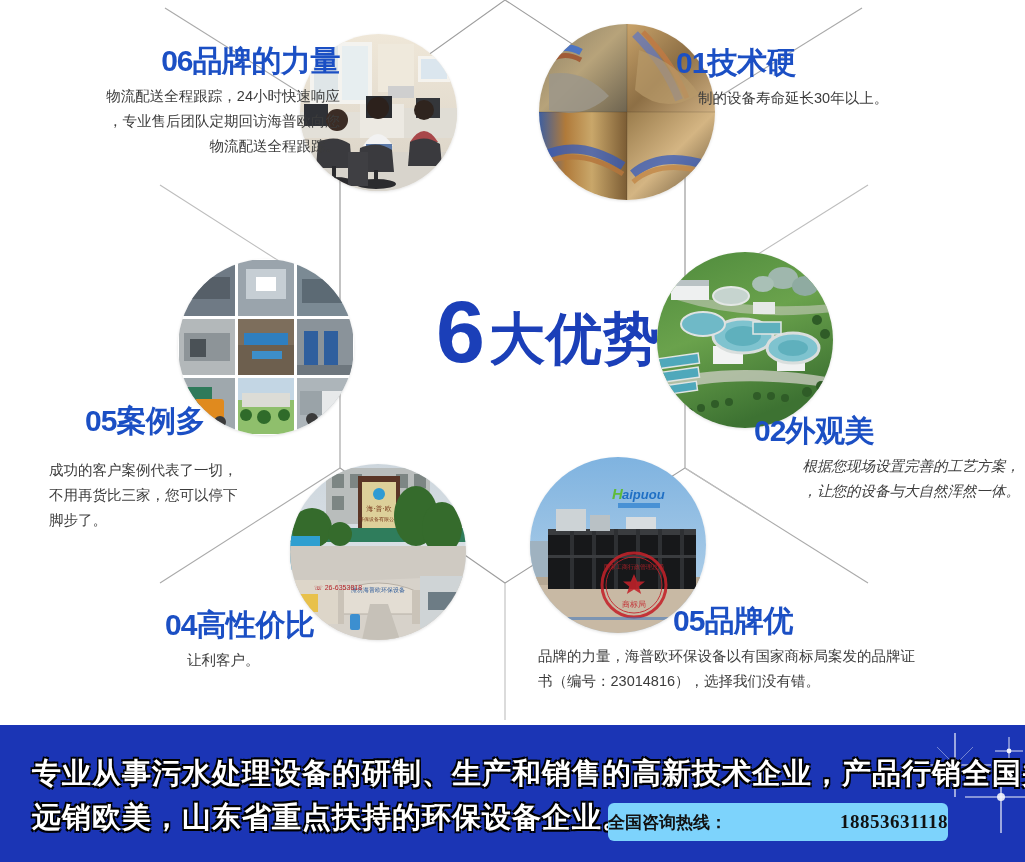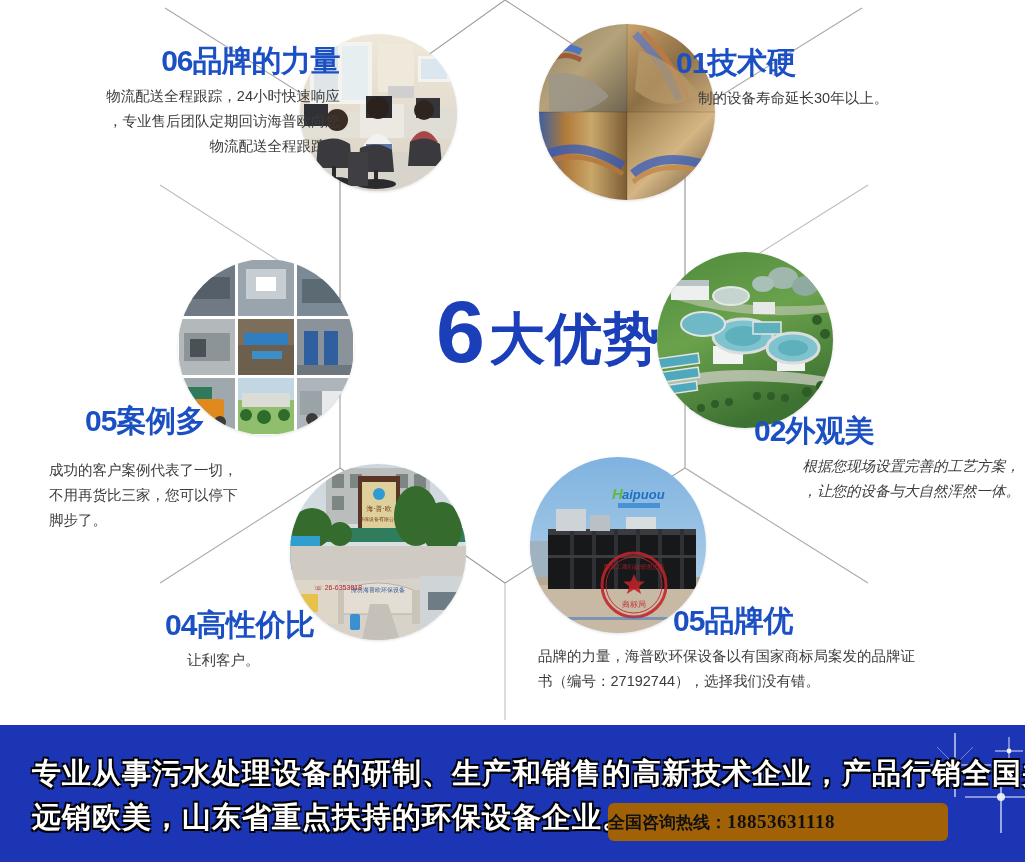--- a/index.html
+++ b/index.html
@@ -70,22 +70,22 @@
     letter-spacing: 1px;
     text-shadow:
       -1.6px -1.6px 0 #000, 1.6px -1.6px 0 #000,
       -1.6px  1.6px 0 #000, 1.6px  1.6px 0 #000,
       0 0 2px #000;
     white-space: nowrap;
   }
   #phone-box {
     position: absolute; left: 608px; top: 803px;
     width: 340px; height: 38px;
-    background: #a16207; border-radius: 6px;
-    display: flex; align-items: center; justify-content: flex-start;
+    background: #7dd3fc; border-radius: 6px;
+    display: flex; align-items: center; justify-content: space-between;
   }
   #phone-box .ptext {
     color: #111; font-size: 17px; white-space: nowrap;
     font-family: "Liberation Serif", serif; font-weight: bold;
   }
   #phone-box .pnum { font-size: 19px; letter-spacing: 0.5px; }
 </style>
 </head>
 <body>
 
@@ -462,21 +462,21 @@
       <div>，让您的设备与大自然浑然一体。</div>
     </div>
   </div>
 
   <div class="feature align-left" style="left:538px; top:604px; width:470px;">
     <div class="f-title" style="padding-left:135px;">
       <span class="num">05</span><span>品牌优</span>
     </div>
     <div class="f-body" style="margin-top:6px;">
       <div>品牌的力量，海普欧环保设备以有国家商标局案发的品牌证</div>
-      <div>书（编号：27192744），选择我们没有错。</div>
+      <div>书（编号：23014816），选择我们没有错。</div>
     </div>
   </div>
 
   <div class="feature align-left" style="left:165px; top:608px; width:330px;">
     <div class="f-title">
       <span class="num">04</span><span>高性价比</span>
     </div>
     <div class="f-body" style="margin-top:6px; padding-left:22px;">
       <div>让利客户。</div>
     </div>

